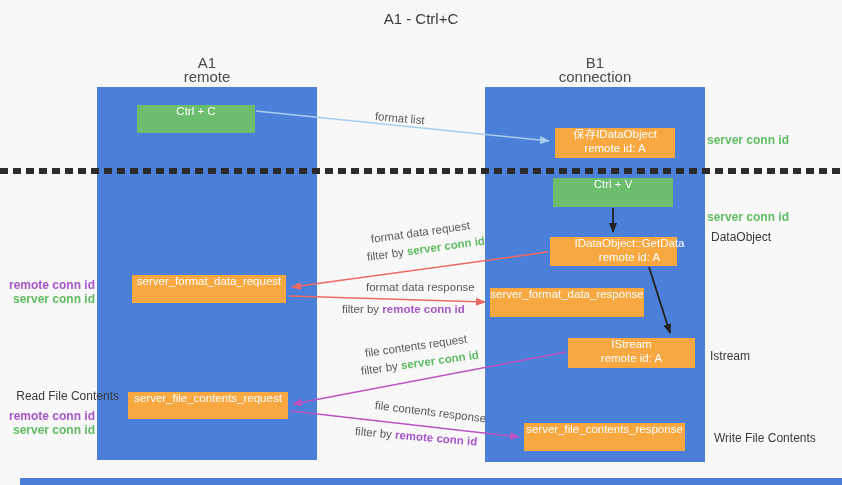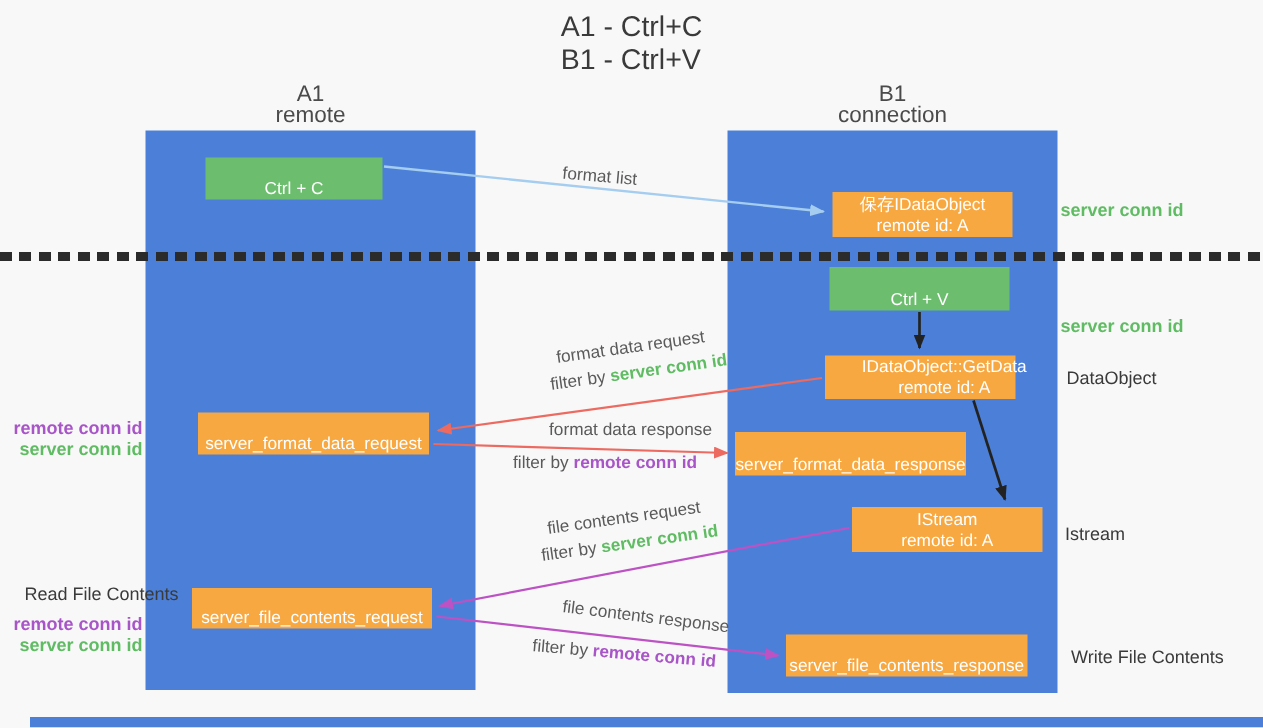--- a/index.html
+++ b/index.html
@@ -4,31 +4,31 @@
 <style>
   * { margin:0; padding:0; box-sizing:border-box; }
   body { font-family:"Liberation Sans","DejaVu Sans",sans-serif; background:#f8f8f8; }
   .canvas { position:relative; width:842px; height:485px; background:#f8f8f8; overflow:hidden; }
 
   .lane { position:absolute; background:#4c80d8; z-index:1; }
   .lane-left  { left:97px;  top:87px; width:220px; height:373px; }
   .lane-right { left:485px; top:87px; width:220px; height:375px; }
 
   .title { position:absolute; left:0; top:8px; width:100%; text-align:center; z-index:4; }
-  .title .inner { display:inline-block; text-align:left; font-size:19px; color:#3a3a3a; line-height:22px; }
+  .title .inner { display:inline-block; text-align:left; font-size:15px; color:#3a3a3a; line-height:22px; }
 
   .lane-header { position:absolute; top:56px; width:220px; text-align:center; font-size:15px; color:#4a4a4a; line-height:14px; z-index:4; }
   .lh-left { left:97px; } .lh-right { left:485px; }
 
   .dotted { position:absolute; left:0; top:168px; width:842px; height:6px; z-index:2;
             background:repeating-linear-gradient(90deg,#2b2b2b 0 8px,transparent 8px 13px); }
 
   .arrows { position:absolute; left:0; top:0; z-index:3; }
 
-  .node { position:absolute; z-index:4; display:flex; flex-direction:column; align-items:center; justify-content:flex-end;
+  .node { position:absolute; z-index:4; display:flex; flex-direction:column; align-items:center; justify-content:flex-start;
           color:#fff; font-size:11.5px; line-height:13.5px; text-align:center; }
   .green-box  { background:#6cbe6e; }
   .orange-box { background:#f8a840; }
 
   .n-ctrl-c   { left:137px; top:105px; width:118px; height:28px; }
   .n-savedo   { left:555px; top:128px; width:120px; height:30px; }
   .n-ctrl-v   { left:553px; top:178px; width:120px; height:29px; }
   .n-getdata  { left:550px; top:237px; width:127px; height:29px;padding-left:32px; }
   .n-fmtreq   { left:132px; top:275px; width:154px; height:28px; }
   .n-fmtresp  { left:490px; top:288px; width:154px; height:29px; }
@@ -75,21 +75,20 @@
     <line x1="548" y1="252" x2="292" y2="287" stroke="#ec6a60" stroke-width="1.5" marker-end="url(#m-red)"></line>
     <line x1="289" y1="296" x2="485" y2="302" stroke="#ec6a60" stroke-width="1.5" marker-end="url(#m-red)"></line>
     <line x1="649" y1="267" x2="670" y2="333" stroke="#222222" stroke-width="1.8" marker-end="url(#m-black)"></line>
     <line x1="566" y1="352" x2="293" y2="404" stroke="#bc52c4" stroke-width="1.5" marker-end="url(#m-mag)"></line>
     <line x1="291" y1="411" x2="519" y2="437" stroke="#bc52c4" stroke-width="1.5" marker-end="url(#m-mag)"></line>
   </svg>
 
   <div class="title">
     <div class="inner">
       <div>A1 - Ctrl+C</div>
-      <div>B1 - Ctrl+V</div>
     </div>
   </div>
 
   <div class="lane-header lh-left">
     <div>A1</div>
     <div>remote</div>
   </div>
   <div class="lane-header lh-right">
     <div>B1</div>
     <div>connection</div>
@@ -121,21 +120,21 @@
   </div>
   <div class="node orange-box n-filereq">
     <div>server_file_contents_request</div>
   </div>
   <div class="node orange-box n-fileresp">
     <div>server_file_contents_response</div>
   </div>
 
   <div class="ann g" style="left:707px; top:133px;">server conn id</div>
   <div class="ann g" style="left:707px; top:210px;">server conn id</div>
-  <div class="ann" style="left:711px; top:245px;">DataObject</div>
+  <div class="ann" style="left:711px; top:230px;">DataObject</div>
   <div class="ann" style="left:710px; top:349px;">Istream</div>
   <div class="ann" style="left:714px; top:431px;">Write File Contents</div>
 
   <div class="ann right-align" style="left:0; top:278px; width:95px;">
     <div class="p">remote conn id</div>
     <div class="g">server conn id</div>
   </div>
   <div class="ann right-align" style="left:16px; top:389px; width:103px;">Read File Contents</div>
   <div class="ann right-align" style="left:0; top:409px; width:95px;">
     <div class="p">remote conn id</div>

